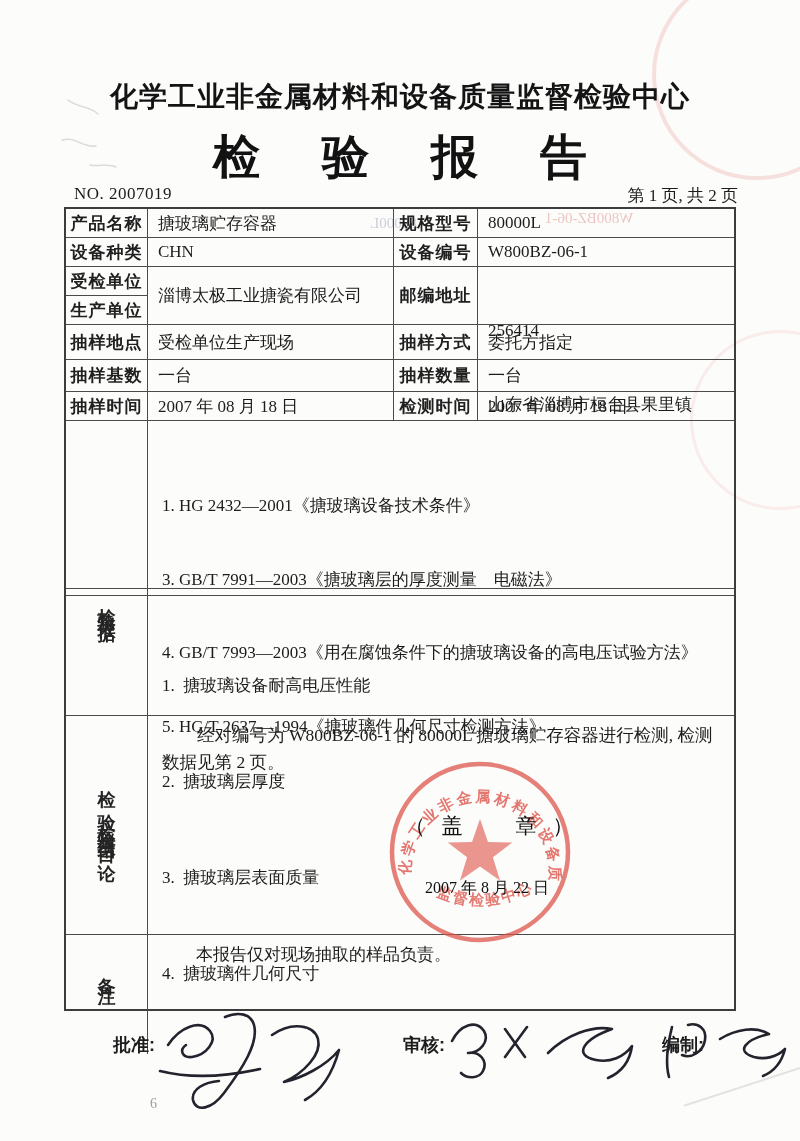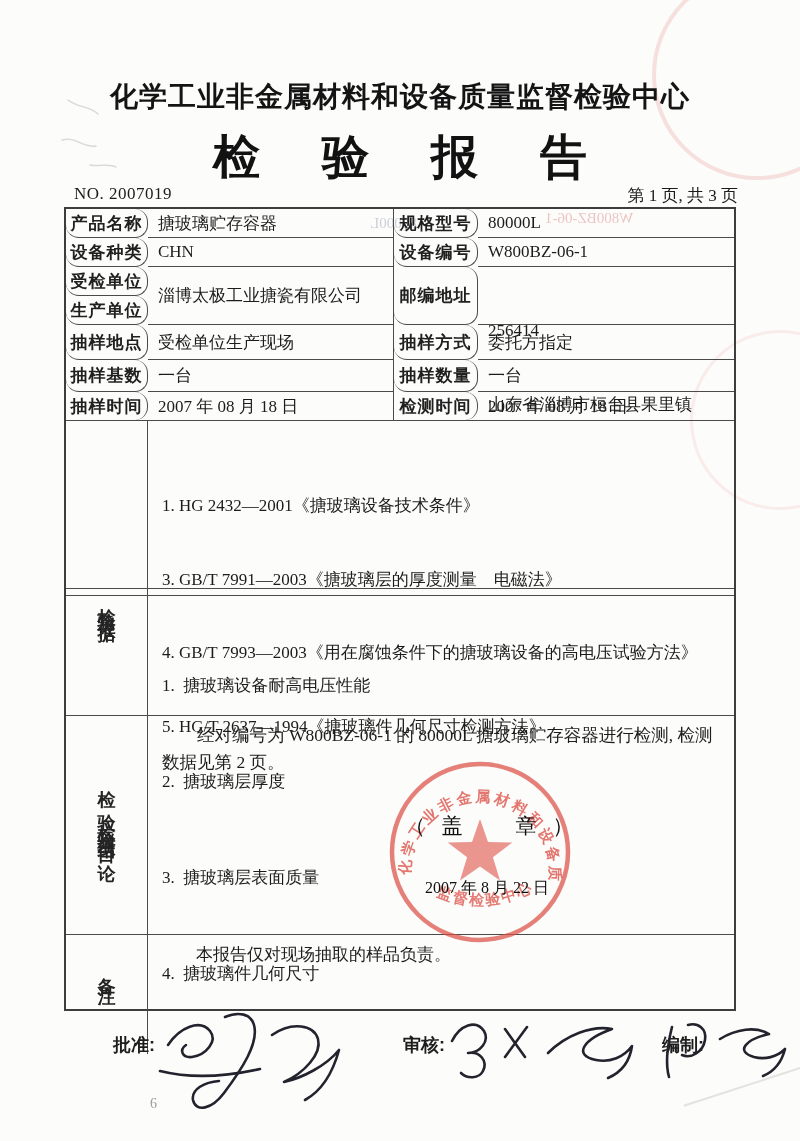--- a/index.html
+++ b/index.html
@@ -32,21 +32,21 @@
   }
   .info-grid {
     display:grid;
     grid-template-columns:82px 246px 84px 1fr;
     grid-template-rows:29px 29px 29px 29px 35px 32px 28px;
   }
   .cell { border-right:1.5px solid #4a4a4a; border-bottom:1.5px solid #4a4a4a;
           display:flex; align-items:center; overflow:visible; }
   .cell.last { border-right:none; }
   .lab { justify-content:center; font-family:"Liberation Sans", sans-serif;
-         font-weight:bold; font-size:17px; color:#202020; letter-spacing:1px;border-radius:13px; }
+         font-weight:bold; font-size:17px; color:#202020; letter-spacing:1px; }
   .val { padding-left:10px; font-size:17px; white-space:pre-wrap; }
   .val.two-line { display:block; padding-top:3px; line-height:1.45; }
   .span2 { grid-row:span 2; }
 
   
   .section { display:grid; grid-template-columns:82px 1fr; border-top:1.5px solid #4a4a4a; }
   .section-label {
     border-right:1.5px solid #4a4a4a; display:flex; align-items:center; justify-content:center;
   }
   .vlabel {
@@ -116,21 +116,21 @@
     <path d="M18,30 c10,8 22,6 30,14 M12,70 c14,-4 20,8 34,6 M40,95 c10,2 18,-2 26,2" fill="none" stroke="rgba(130,130,140,.28)" stroke-width="1.5" stroke-linecap="round"></path>
   </svg>
   <span class="bleed bleed-gray">80000L</span>
   <span class="bleed bleed-red">W800BZ-06-1</span>
   <div class="crease"></div>
 
   <div class="org-title">化学工业非金属材料和设备质量监督检验中心</div>
   <div class="report-title">检验报告</div>
   <div class="meta-row">
     <span class="report-no">NO. 2007019</span>
-    <span class="page-indicator">第 1 页, 共 3 页</span>
+    <span class="page-indicator">第 1 页, 共 2 页</span>
   </div>
 
   <div class="report-table">
 
     <div class="info-grid">
 
       <div class="cell lab">产品名称</div>
       <div class="cell val">搪玻璃贮存容器</div>
       <div class="cell lab">规格型号</div>
       <div class="cell val last">80000L</div>

